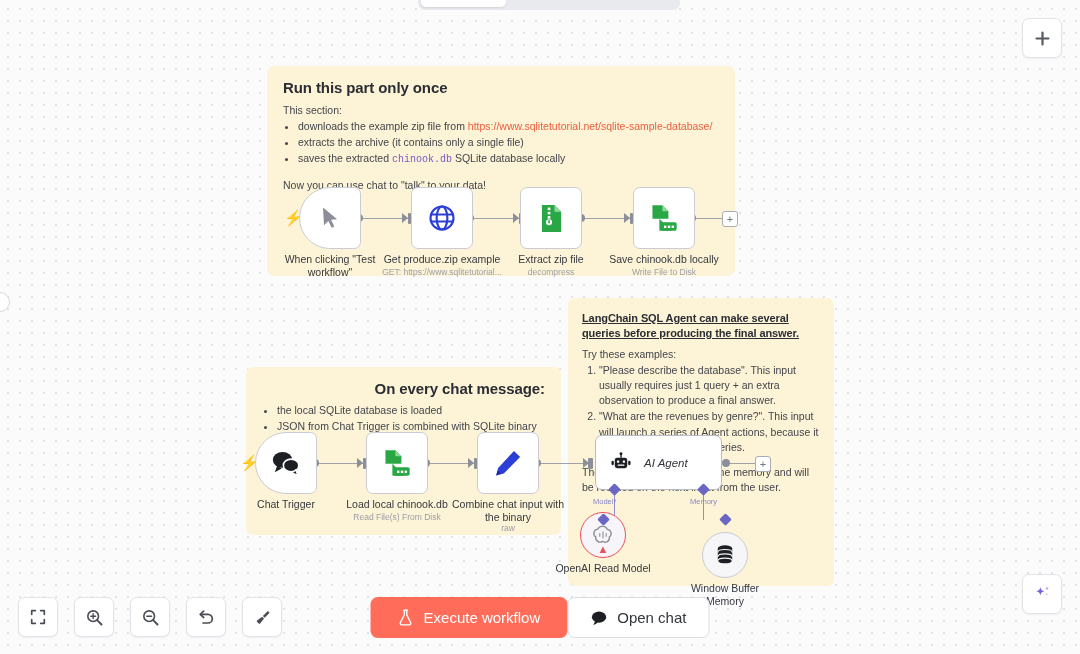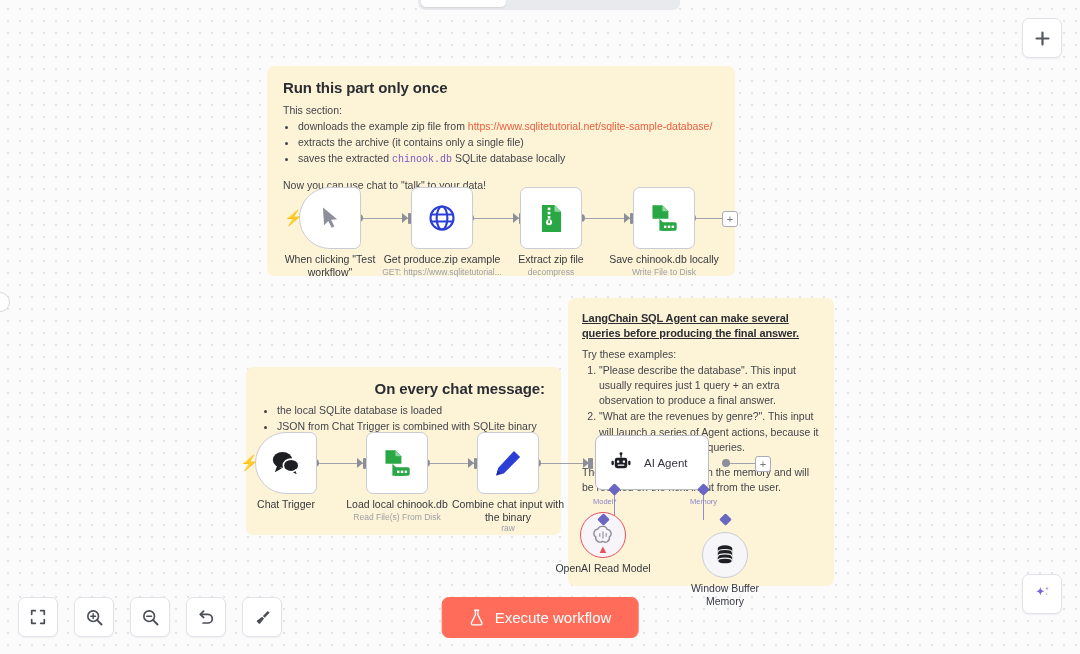--- a/index.html
+++ b/index.html
@@ -215,26 +215,27 @@
     text-align: center;
     font-size: 8.5px;
     color: #9b9ea6;
     white-space: nowrap;
     overflow: hidden;
     text-overflow: ellipsis;
   }
 
   
   #node-agent .nodebox {
-    width: 114px;
+    width: 127px;
     height: 55px;
     justify-content: flex-start;
     padding-left: 14px;
     gap: 12px;
     border-color: #b9bcc6;
+    font-style: italic;
   }
   #node-agent .agentname {
     font-size: 11.5px;
     color: #33363c;
   }
 
   
   .subnode { position: absolute; z-index: 10; }
   .subcircle {
     width: 46px;
@@ -640,15 +641,22 @@
     </div>
   </div>
 
   <div id="actionbar">
     <div class="pillbtn" id="btn-execute">
       <svg width="16" height="17" viewBox="0 0 18 19">
         <path d="M6.6 1.2h4.8M7.6 1.4v5.2L3.2 15.3a1.7 1.7 0 0 0 1.5 2.5h8.6a1.7 1.7 0 0 0 1.5-2.5L10.4 6.6V1.4z" fill="none" stroke="#ffffff" stroke-width="1.5" stroke-linecap="round" stroke-linejoin="round"></path>
       </svg>
       <span>Execute workflow</span>
     </div>
+    <div class="pillbtn" id="btn-openchat">
+      <svg width="17" height="16" viewBox="0 0 20 18">
+        <ellipse cx="10" cy="8" rx="8.4" ry="6.6" fill="#1d1f24"></ellipse>
+        <path d="M5.4 12.6 3.3 17.6l5.6-3.4z" fill="#1d1f24"></path>
+      </svg>
+      <span>Open chat</span>
+    </div>
   </div>
 
 </div>
 
 </body></html>

